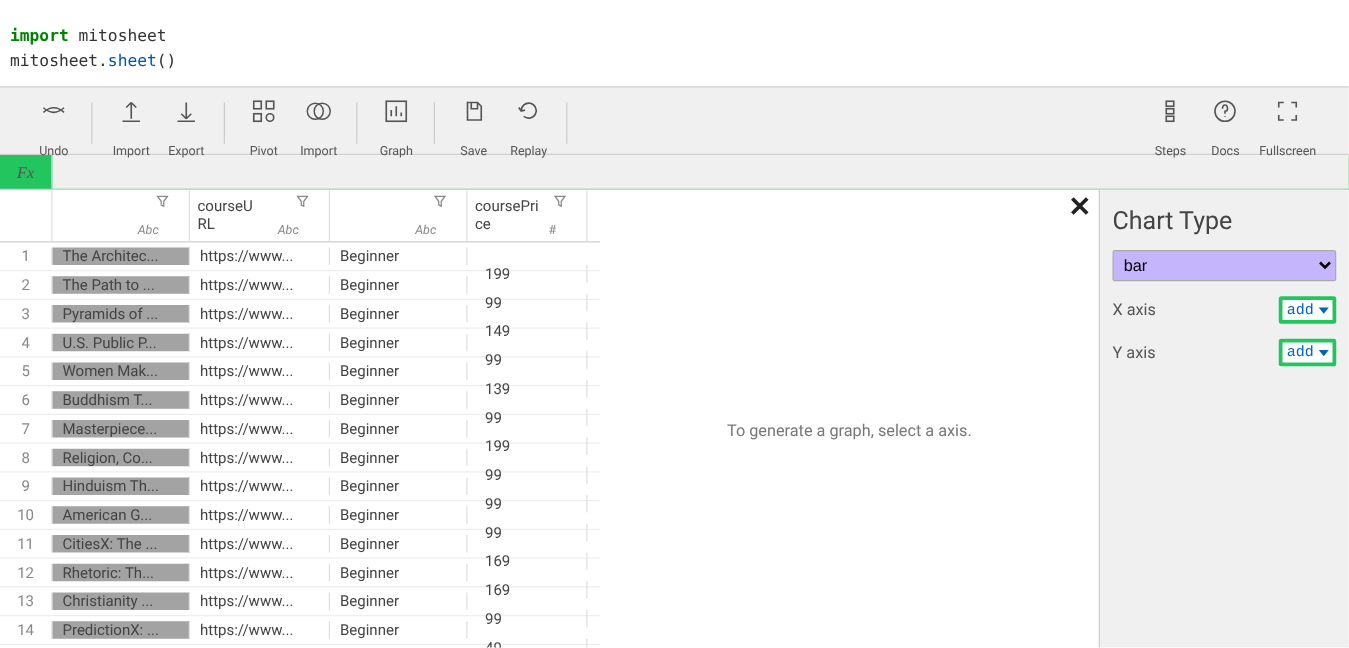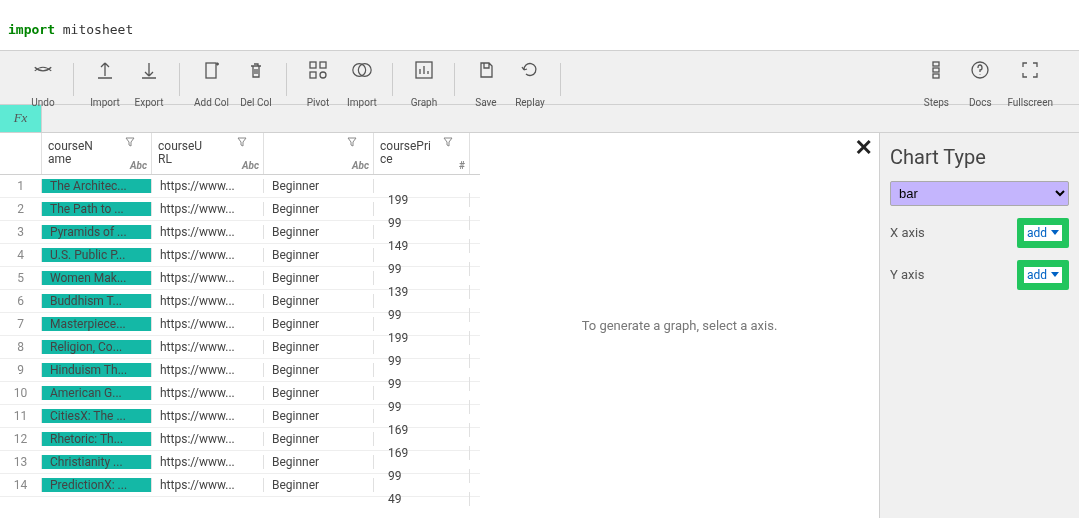--- a/index.html
+++ b/index.html
@@ -16,66 +16,67 @@
 .toolbar { display: flex; align-items: flex-start; padding: 8px 12px 4px 12px; background: #f0f0f0; border-top: 1px solid #d0d0d0; border-bottom: 1px solid #d0d0d0; gap: 0; height: 55px; }
 .toolbar-group { display: flex; gap: 10px; padding: 0 14px; position: relative; align-items: flex-start; height: 100%; }
 .toolbar-group:not(:last-child)::after { content: ""; position: absolute; right: 0; top: 4px; bottom: 4px; width: 1px; background: #ccc; }
 .toolbar-btn { display: flex; flex-direction: column; align-items: center; justify-content: flex-start; cursor: pointer; font-size: 10px; color: #555; gap: 16px; min-width: 34px; }
 .toolbar-btn .ticon { width: 22px; height: 22px; display: flex; align-items: center; justify-content: center; }
 .toolbar-btn svg, .toolbar-btn .ticon span { stroke: #555; fill: none; stroke-width: 1.3; }
 .toolbar-spacer { flex: 1; }
 .toolbar-group.rightgroup::after { display:none; }
 
 
-.fx-bar { display: flex; align-items: center; border-bottom: 1px solid #d0d0d0; height: 28px; background: #5eead4; }
+.fx-bar { display: flex; align-items: center; border-bottom: 1px solid #d0d0d0; height: 28px; background: #22c55e; }
 .fx-label { width: 42px; text-align: center; font-style: italic; font-family: Georgia, serif; color: #555; border-right: 1px solid #d0d0d0; height:100%; display:flex; align-items:center; justify-content:center; }
 .fx-input { flex: 1; height: 100%; border: none; outline: none; padding: 0 8px; background: #f0f0f0; font-size: 13px; }
 
 
 .main-split { display: flex; height: 386px; }
 .left-pane { width: 480px; flex-shrink: 0; display: flex; flex-direction: column; position: relative; }
 .right-pane { flex: 1; display: flex; }
 .graph-area { flex: 1; display: flex; align-items: center; justify-content: center; color: #777; font-size: 13px; position: relative; }
 .close-btn { position: absolute; top: 4px; right: 6px; font-size: 22px; cursor: pointer; color: #222; font-weight: bold; line-height: 1; }
 .chart-config { width: 200px; flex-shrink: 0; background: #f0f0f0; border-left: 1px solid #d0d0d0; padding: 12px 10px; display: flex; flex-direction: column; gap: 12px; position: relative; }
 .cfg-title { font-size: 20px; color: #444; font-weight: 400; }
 .cfg-select { width: 100%; padding: 3px 4px; font-size: 13px; border: 1px solid #aaa; background: #c4b5fd; border-radius: 2px; }
 .cfg-row { display: flex; align-items: center; justify-content: space-between; }
 .cfg-row-label { color: #555; font-size: 13px; }
-.cfg-add { font-size: 12px; color: #0062c4; border: 7px solid #22c55e; border-radius: 2px; padding: 1px 3px; cursor: pointer; display:flex; align-items:center; gap:2px; background:#fff; }
+.cfg-add { font-size: 12px; color: #0062c4; border: 3px solid #22c55e; border-radius: 2px; padding: 1px 3px; cursor: pointer; display:flex; align-items:center; gap:2px; background:#fff;font-family:Liberation Mono, monospace; }
 .cfg-add::after { content: ""; display:inline-block; width:0; height:0; border-left:4px solid transparent; border-right:4px solid transparent; border-top:5px solid #0062c4; margin-left:2px; }
 
 
 .sheet { flex: 1; overflow: hidden; display:flex; flex-direction:column; }
 .sheet-header-row { display: flex; border-bottom: 1px solid #d0d0d0; height: 42px; background:#fff; }
 .row-num-header { width: 42px; flex-shrink:0; border-right: 1px solid #e0e0e0; }
 .col-header { border-right: 1px solid #e0e0e0; display:flex; flex-direction:column; justify-content:center; padding: 2px 6px; position:relative; text-align:left; }
 .col-header .name { font-size: 12px; color:#444; line-height:1.1; }
 .col-header .filter { position:absolute; right:16px; top:4px; color:#888; }
-.col-header .type { position:absolute; right:4px; bottom:3px; font-style:italic; font-size:10px; color:#888;font-weight:bold; }
+.col-header .type { position:absolute; right:24px; bottom:3px; font-style:italic; font-size:10px; color:#888; }
 .col-header.num .type { font-style:normal; }
 .sheet-body { flex:1; overflow-y:auto; }
 .sheet-body::-webkit-scrollbar { width: 10px; }
 .sheet-body::-webkit-scrollbar-thumb { background:#c8c8c8; border-radius:0; }
 .sheet-body::-webkit-scrollbar-track { background:#f0f0f0; }
 .data-row { display:flex; height:23px; border-bottom:1px solid #eee; align-items:center; }
 .row-num { width:42px; flex-shrink:0; text-align:center; color:#888; font-size:12px; border-right:1px solid #e0e0e0; }
 .cell { border-right:1px solid #e0e0e0; padding:0 8px; font-size:12px; color:#444; white-space:nowrap; overflow:hidden; text-overflow:ellipsis; }
-.cell.sel { background:#14b8a6; }
+.cell.sel { background:#a3a3a3; }
 .w1 { width:110px; } .w2 { width:112px; } .w3 { width:110px; } .w4 { width:96px; }
 .cell.num { text-align:left; padding-left:14px; color:#444;margin-top:28px; }
 
 svg { display:block; }
 .filter svg { width:10px; height:10px; }
 </style>
 </head>
 <body>
 
 <div class="code-cell">
   <div><span class="kw">import</span> <span class="mod">mitosheet</span></div>
+  <div><span class="mod">mitosheet</span><span class="dot">.</span><span class="fn">sheet</span><span>()</span></div>
 </div>
 
 <div class="toolbar">
   <div class="toolbar-group">
     <div class="toolbar-btn">
       <div class="ticon">
           <svg width="22" height="18" viewBox="0 0 24 18">
             <path d="M3 10 Q12 2 21 10"></path>
             <path d="M3 10 L1 7 M3 10 L6 8" style="display:none"></path>
             <path d="M3 6 Q12 14 21 6" stroke="#555" fill="none"></path>
@@ -94,39 +95,20 @@
         </div>
       <span>Import</span>
     </div>
     <div class="toolbar-btn">
       <div class="ticon">
           <svg width="18" height="20" viewBox="0 0 18 20">
             <path d="M9 3 V16 M9 16 L5 12 M9 16 L13 12 M2 18 H16"></path>
           </svg>
         </div>
       <span>Export</span>
-    </div>
-  </div>
-  <div class="toolbar-group">
-    <div class="toolbar-btn">
-      <div class="ticon">
-          <svg width="18" height="20" viewBox="0 0 18 20">
-            <rect x="4" y="3" width="10" height="15"></rect>
-            <path d="M14 4 H17 M15.5 2.5 V5.5"></path>
-          </svg>
-        </div>
-      <span>Add Col</span>
-    </div>
-    <div class="toolbar-btn">
-      <div class="ticon">
-          <svg width="18" height="20" viewBox="0 0 18 20">
-            <path d="M4 6 H14 M6 6 V17 H12 V6 M7 4 H11 V6 M8 9 V14 M10 9 V14"></path>
-          </svg>
-        </div>
-      <span>Del Col</span>
     </div>
   </div>
   <div class="toolbar-group">
     <div class="toolbar-btn">
       <div class="ticon">
           <svg width="20" height="20" viewBox="0 0 20 20">
             <rect x="2" y="2" width="6" height="6"></rect>
             <rect x="12" y="2" width="6" height="6"></rect>
             <rect x="2" y="12" width="6" height="6"></rect>
             <circle cx="15" cy="15" r="3"></circle>
@@ -209,21 +191,20 @@
   <div class="fx-label">Fx</div>
   <input class="fx-input" style="">
 </div>
 
 <div class="main-split">
   <div class="left-pane">
     <div class="sheet">
       <div class="sheet-header-row">
         <div class="row-num-header"></div>
         <div class="col-header w1">
-          <div class="name"><span>courseN</span><br><span>ame</span></div>
           <span class="filter">
               <svg viewBox="0 0 10 10">
                 <path d="M1 1 H9 L6 5 V9 L4 8 V5 Z" fill="none" stroke="#888"></path>
               </svg>
             </span>
           <span class="type">Abc</span>
         </div>
         <div class="col-header w2">
           <div class="name"><span>courseU</span><br><span>RL</span></div>
           <span class="filter">

